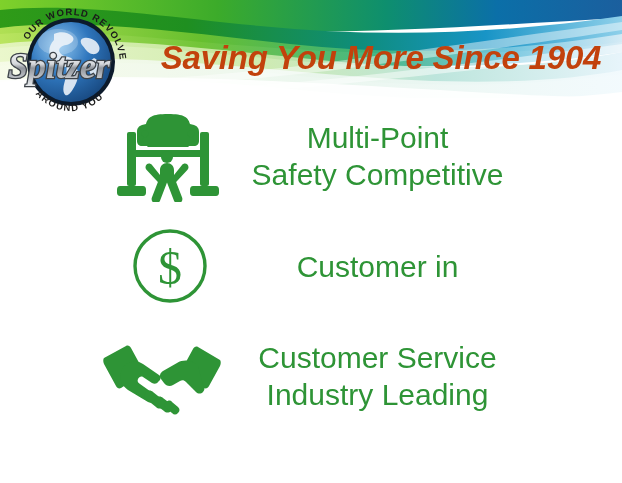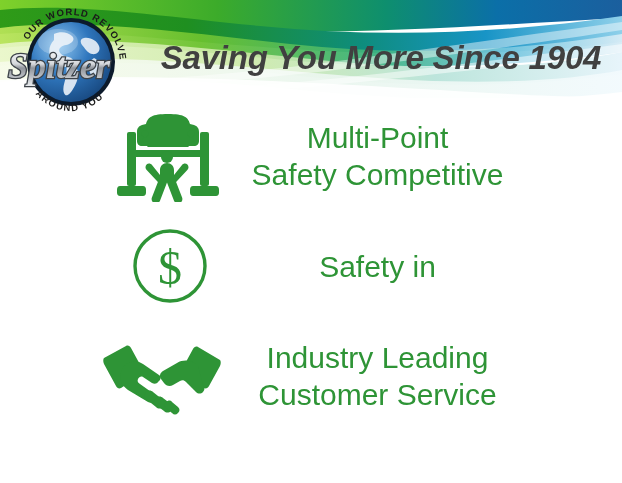--- a/index.html
+++ b/index.html
@@ -45,21 +45,21 @@
     left: 146px;
     top: 39px;
     width: 470px;
     text-align: center;
     font-family: "Liberation Sans", sans-serif;
     font-style: italic;
     font-weight: bold;
     font-size: 33px;
     line-height: 38px;
     letter-spacing: -0.2px;
-    color: #404040;
+    color: #c2410c;
     white-space: nowrap;
   }
 
   
   .feature {
     position: absolute;
     left: 85px;
     width: 455px;
     display: flex;
     flex-direction: row;
@@ -237,21 +237,21 @@
   </div>
 
   <div class="feature" id="feature-1">
     <div class="feature-icon">
       <svg width="80" height="80" viewBox="0 0 80 80" xmlns="http://www.w3.org/2000/svg">
         <circle cx="40" cy="40" r="35" fill="none" stroke="#2e9436" stroke-width="3.4"></circle>
         <text x="40" y="58" text-anchor="middle" font-family="&quot;Liberation Serif&quot;, serif" font-size="48" font-weight="normal" fill="#2e9436">$</text>
       </svg>
     </div>
     <div class="feature-text">
-      <span class="line">Safety in</span>
+      <span class="line">Customer in</span>
     </div>
   </div>
 
   <div class="feature" id="feature-2">
     <div class="feature-icon">
       <svg width="120" height="80" viewBox="0 0 120 80" xmlns="http://www.w3.org/2000/svg" fill="#2e9436">
 
         <path d="M2,22 L24,10 c2,-1 4,0 5,2 l12,22 c1,2 0,4 -2,5 L19,52 c-2,1 -4,0 -5,-2 L2,28 c-1,-2 -1,-5 0,-6 Z"></path>
 
         <path d="M118,24 L96,11 c-2,-1 -4,0 -5,2 L79,35 c-1,2 0,4 2,5 l21,12 c2,1 4,0 5,-2 l11,-20 c1,-2 1,-5 0,-6 Z"></path>
@@ -261,18 +261,18 @@
         <path d="M96,30 c-6,-6 -14,-7 -21,-3 l-14,8 c-3,2 -4,5 -2,8 l3,4 c2,3 6,4 9,2 l7,-4 c2,-1 4,-1 6,1 l10,10 c2,2 5,2 7,0 c2,-2 2,-5 0,-7 Z"></path>
 
         <path d="M44,56 c2,-2 5,-2 7,0 l10,8 c2,2 2,5 0,7 c-2,2 -5,2 -7,0 l-10,-8 c-2,-2 -2,-5 0,-7 Z"></path>
         <path d="M54,62 c2,-2 5,-2 7,0 l8,6 c2,2 2,5 0,7 c-2,2 -5,2 -7,0 l-8,-6 c-2,-2 -2,-5 0,-7 Z"></path>
         <path d="M64,66 c2,-2 5,-2 6,0 l6,5 c2,2 2,4 0,6 c-2,2 -4,2 -6,0 l-6,-5 c-2,-2 -2,-4 0,-6 Z"></path>
 
         <path d="M58,32 c4,-3 9,-2 12,2 l4,6 c1,2 1,4 -1,5 c-2,1 -4,0 -5,-2 l-3,-4 c-1,-2 -4,-3 -6,-2 c-2,1 -3,0 -3,-2 c0,-1 1,-2 2,-3 Z" fill="#ffffff" opacity="0.0"></path>
       </svg>
     </div>
     <div class="feature-text">
+      <span class="line">Customer Service</span>
       <span class="line">Industry Leading</span>
-      <span class="line">Customer Service</span>
     </div>
   </div>
 
 </div>
 
 </body></html>

